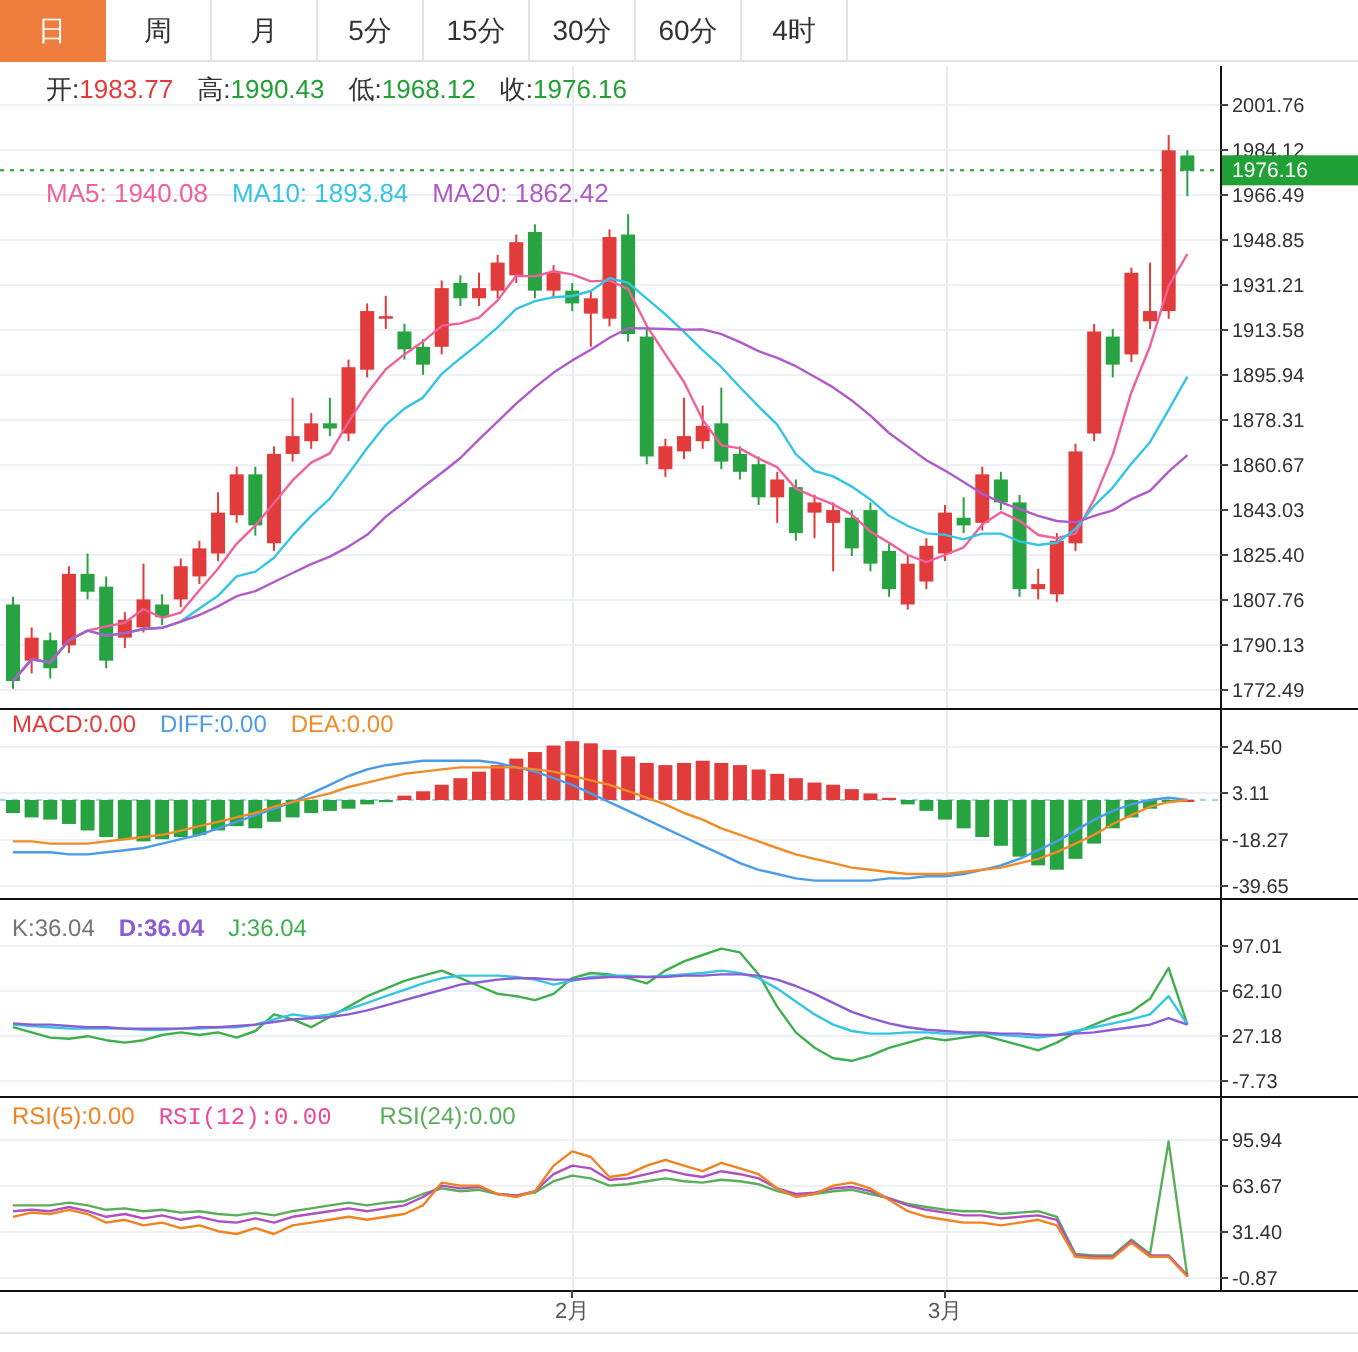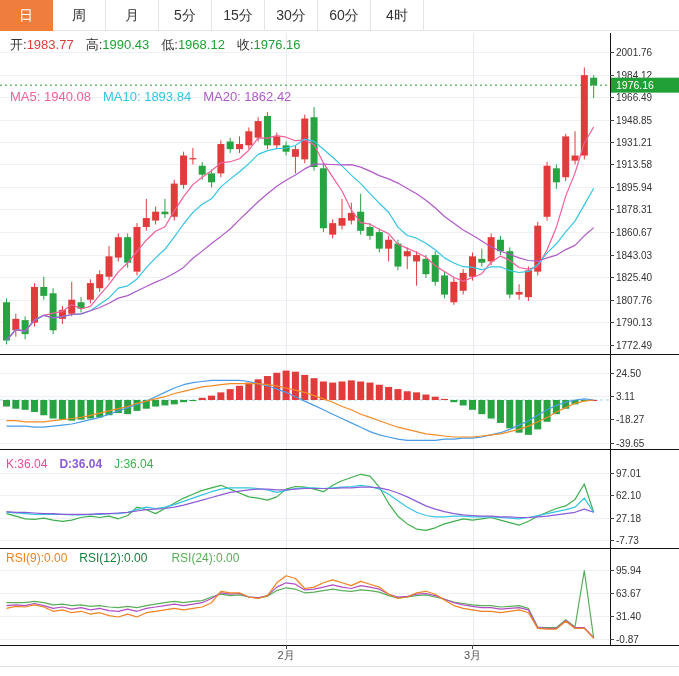--- a/index.html
+++ b/index.html
@@ -4,21 +4,21 @@
 <style>
   html,body{margin:0;padding:0;background:#fff;}
   #app{position:relative;width:679px;height:676px;background:#fff;overflow:hidden;
        font-family:"Liberation Sans","DejaVu Sans",sans-serif;}
   #chart-svg{position:absolute;left:0;top:0;z-index:1;}
   #tabbar{position:absolute;left:0;top:0;width:679px;height:31px;display:flex;
           background:#fff;border-bottom:1px solid #e3e3e3;z-index:6;box-sizing:border-box;}
   .tab{width:53px;height:31px;line-height:31px;text-align:center;font-size:14px;color:#333;
        border-right:1px solid #e3e3e3;box-sizing:border-box;cursor:pointer;flex:0 0 53px;}
   .tab.active{background:#ef7d3e;color:#fff;border-right-color:#ef7d3e;}
-  .inforow{position:absolute;left:10px;z-index:5;font-size:13px;white-space:nowrap;}
+  .inforow{position:absolute;left:23px;z-index:5;font-size:13px;white-space:nowrap;}
   #info-ohlc{top:36px;}
   #info-ma{top:53px;margin-top:36px;}
   .inforow .seg{margin-right:12px;}
   .inforow .lbl{color:#333;}
   .plabels{position:absolute;left:6px;z-index:5;font-size:12px;white-space:nowrap;}
   .plabels span{margin-right:12px;}
   #macd-labels{top:355px;}
   #kdj-labels{top:457px;}
   #rsi-labels{top:551px;}
 </style>
@@ -31,22 +31,23 @@
       <div class="tab">周</div>
       <div class="tab">月</div>
       <div class="tab">5分</div>
       <div class="tab">15分</div>
       <div class="tab">30分</div>
       <div class="tab">60分</div>
       <div class="tab">4时</div>
     </div>
   <div id="info-ohlc" class="inforow"><span class="seg"><span class="lbl">开:</span><span style="color: rgb(226, 59, 59);">1983.77</span></span><span class="seg"><span class="lbl">高:</span><span style="color: rgb(33, 160, 54);">1990.43</span></span><span class="seg"><span class="lbl">低:</span><span style="color: rgb(33, 160, 54);">1968.12</span></span><span class="seg"><span class="lbl">收:</span><span style="color: rgb(33, 160, 54);">1976.16</span></span></div>
   <div id="info-ma" class="inforow"><span class="seg"><span class="lbl" style="color: rgb(240, 96, 154);">MA5: </span><span style="color: rgb(240, 96, 154);">1940.08</span></span><span class="seg"><span class="lbl" style="color: rgb(53, 197, 228);">MA10: </span><span style="color: rgb(53, 197, 228);">1893.84</span></span><span class="seg"><span class="lbl" style="color: rgb(176, 90, 200);">MA20: </span><span style="color: rgb(176, 90, 200);">1862.42</span></span></div>
-  <div id="kdj-labels" class="plabels"><span style="color: #ec4899;">K:36.04</span><span style="color: rgb(139, 92, 214); font-weight: bold;">D:36.04</span><span style="color: rgb(63, 175, 78); margin-top: 25px;">J:36.04</span></div>
-  <div id="rsi-labels" class="plabels"><span style="color: rgb(239, 131, 34);">RSI(9):0.00</span><span style="color: #15803d;">RSI(12):0.00</span><span style="color: rgb(90, 174, 90); margin-left: 12px;">RSI(24):0.00</span></div>
+  <div id="macd-labels" class="plabels"><span style="color: rgb(225, 60, 57);">MACD:0.00</span><span style="color: rgb(74, 156, 232);">DIFF:0.00</span><span style="color: rgb(240, 140, 40);">DEA:0.00</span></div>
+  <div id="kdj-labels" class="plabels"><span style="color: #737373;">K:36.04</span><span style="color: rgb(139, 92, 214); font-weight: bold;">D:36.04</span><span style="color: rgb(63, 175, 78); margin-top: 25px;">J:36.04</span></div>
+  <div id="rsi-labels" class="plabels"><span style="color: rgb(239, 131, 34);">RSI(5):0.00</span><span style="color: #ec4899; font-family: Liberation Mono, monospace;">RSI(12):0.00</span><span style="color: rgb(90, 174, 90); margin-left: 12px;">RSI(24):0.00</span></div>
   <svg id="chart-svg" width="679" height="676">
       <g shape-rendering="crispEdges">
         <line x1="0" y1="52.5" x2="610" y2="52.5" stroke="#edf1f6" stroke-width="1"></line>
         <line x1="0" y1="75.00490687835317" x2="610" y2="75.00490687835317" stroke="#edf1f6" stroke-width="1"></line>
         <line x1="0" y1="97.49705587298817" x2="610" y2="97.49705587298817" stroke="#edf1f6" stroke-width="1"></line>
         <line x1="0" y1="120.00196275134132" x2="610" y2="120.00196275134132" stroke="#edf1f6" stroke-width="1"></line>
         <line x1="0" y1="142.5068696296942" x2="610" y2="142.5068696296942" stroke="#edf1f6" stroke-width="1"></line>
         <line x1="0" y1="164.9990186243295" x2="610" y2="164.9990186243295" stroke="#edf1f6" stroke-width="1"></line>
         <line x1="0" y1="187.50392550268236" x2="610" y2="187.50392550268236" stroke="#edf1f6" stroke-width="1"></line>
         <line x1="0" y1="209.99607449731764" x2="610" y2="209.99607449731764" stroke="#edf1f6" stroke-width="1"></line>

